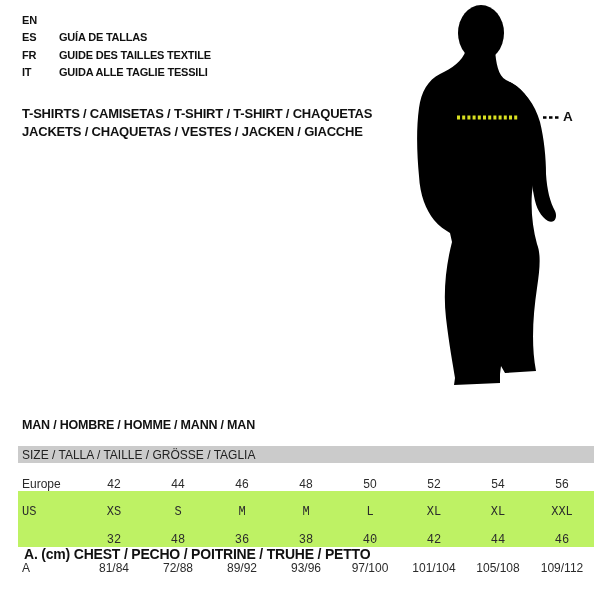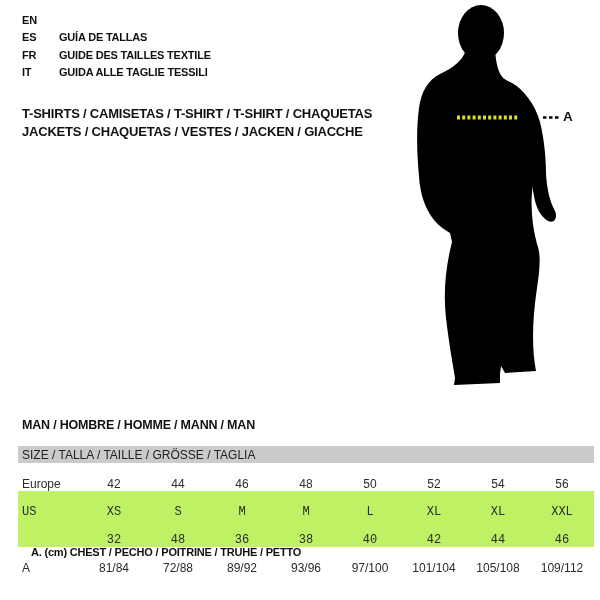--- a/index.html
+++ b/index.html
@@ -29,22 +29,22 @@
   
   .size-table { position:absolute; left:18px; top:446px; width:576px; font-size:12px; color:#2b2b2b; }
   .t-header { height:17px; background:#cbcbcb; display:flex; align-items:center;
               padding-left:4px; box-sizing:border-box; color:#222; }
   .t-row { display:flex; height:28px; align-items:flex-end; }
   .t-row.shaded { background:#bef264;font-family:Liberation Mono, monospace; }
   .t-label { width:64px; padding-left:4px; box-sizing:border-box; }
   .t-cell { width:64px; text-align:center; }
 
   
-  .footnote { position:absolute; left:31px; top:546px; font-weight:bold;
-              font-size:11px; letter-spacing:-0.2px; }
+  .footnote { position:absolute; left:24px; top:546px; font-weight:bold;
+              font-size:14px; letter-spacing:-0.2px; }
 </style>
 </head>
 <body>
 
 <div class="canvas">
 
   <div class="lang-list">
     <div class="lang-row">
       <span class="lang-code">EN</span>
     </div>

